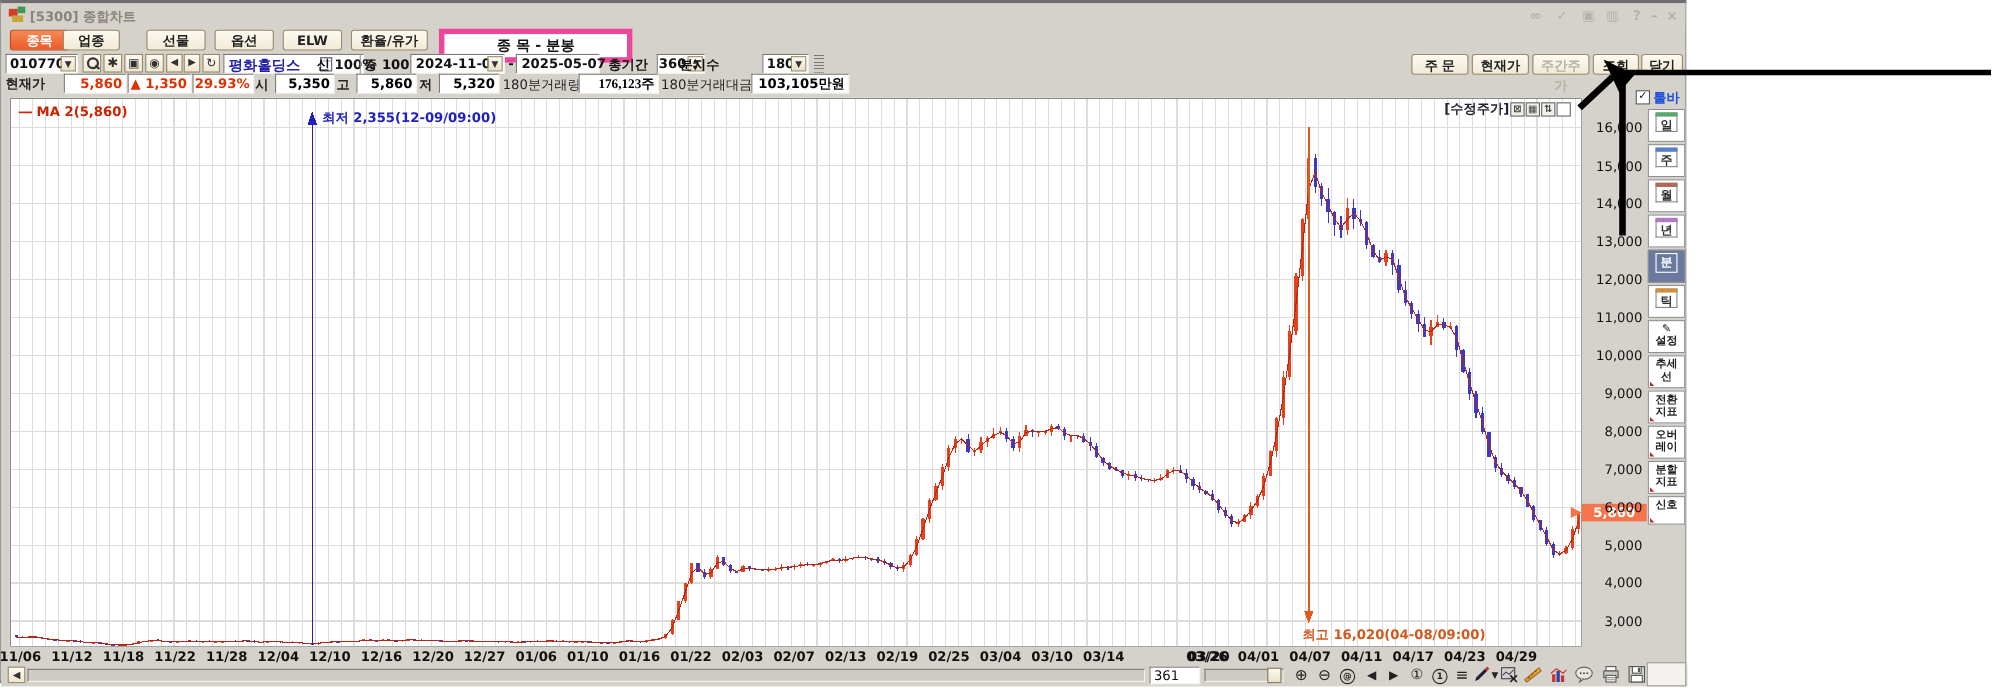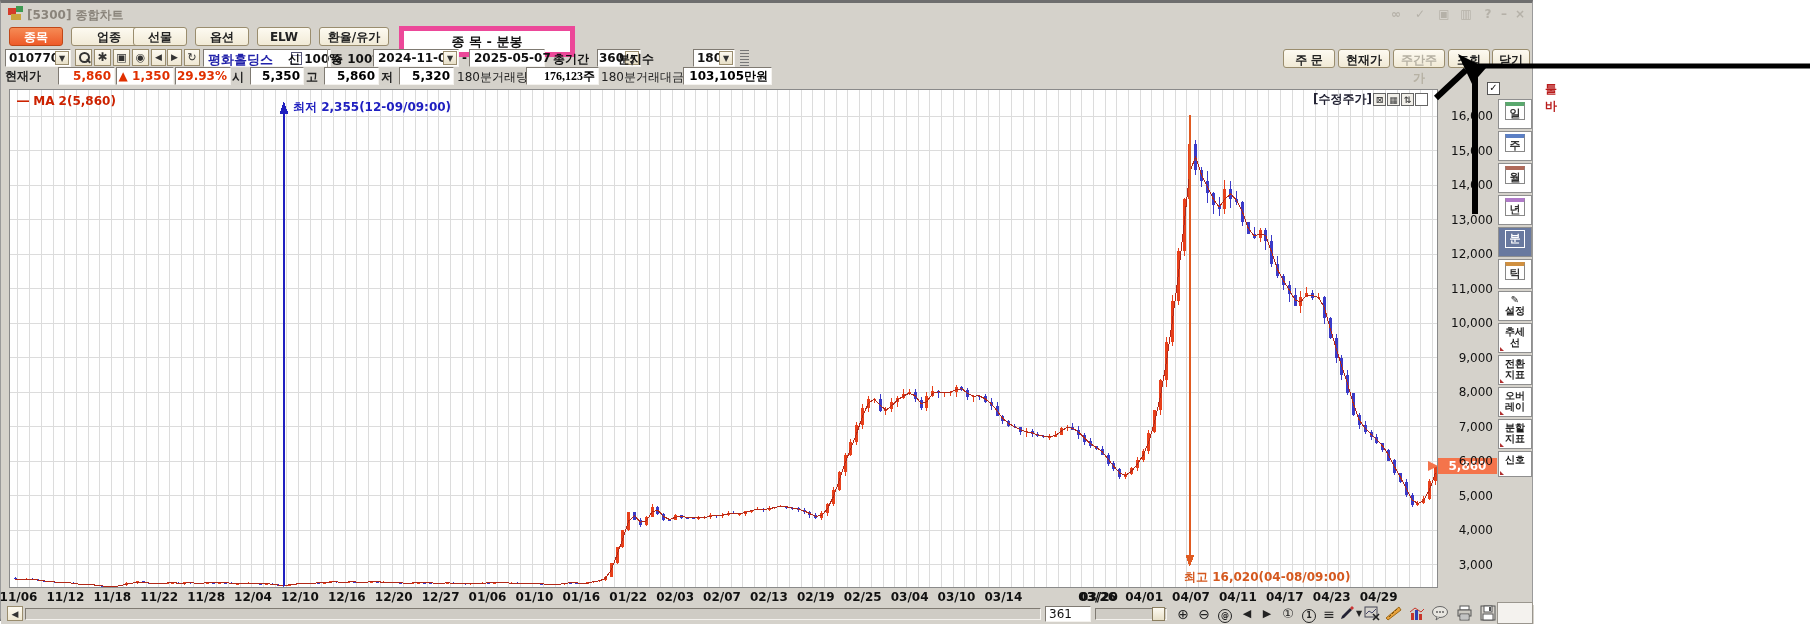--- a/index.html
+++ b/index.html
@@ -54,21 +54,21 @@
   .side-btn{position:absolute;left:2px;width:34px;background:#fff;border:1px solid #8f8f8f;
        box-sizing:border-box;text-align:center;cursor:pointer;}
   .side-btn .cal{display:block;margin:2px auto 1px auto;width:20px;height:18px;border:1px solid #888;
        font-size:11px;font-weight:bold;line-height:16px;color:#333;box-sizing:border-box;}
   .side-btn.active{background:#69799f;}
   .side-txt{font-size:10px;font-weight:bold;color:#222;line-height:11px;padding:2px 0;}
   .corner{position:absolute;left:1px;bottom:1px;width:0;height:0;
        border-bottom:4px solid #b03030;border-right:4px solid transparent;}
   .chk{left:1486px;top:79px;width:11px;height:11px;background:#fff;border:1px solid #555;
        font-size:10px;line-height:10px;text-align:center;color:#111;}
-  .chk-label{left:1502px;top:78px;font-size:12px;font-weight:bold;color:#b91c1c;margin-left:42px;}
+  .chk-label{left:1502px;top:78px;font-size:12px;font-weight:bold;color:#1d4ed8;}
   .bottombar{left:0;top:602px;width:1533px;height:19px;background:#d5d2cb;}
   .bb-ico{position:absolute;top:0;width:20px;height:18px;font-size:13px;color:#222;text-align:center;line-height:18px;cursor:pointer;}
   .circle-ico{display:inline-block;width:12px;height:12px;border:1.5px solid #222;border-radius:50%;
        font-size:8px;line-height:12px;font-weight:bold;box-sizing:content-box;}
   .doc-ico{display:inline-block;width:9px;height:11px;border:1px solid #557;background:#fff;vertical-align:middle;
        box-shadow:inset 0 2px 0 #fff, inset 0 3px 0 #99b;}
   .stripe-ico{background:repeating-linear-gradient(#777 0 1px,transparent 1px 3px);}
   svg{display:block;}
 </style>
 </head>
@@ -88,21 +88,21 @@
     <span class="abs tb-ico" style="left:1434px;">▣</span>
     <span class="abs tb-ico" style="left:1456px;">▥</span>
     <span class="abs tb-ico" style="left:1478px;">?</span>
     <span class="abs tb-ico" style="left:1494px;">–</span>
     <span class="abs tb-ico" style="left:1510px;">×</span>
   </div>
 
   <div class="abs tabrow">
     <div id="tabs">
         <div class="tab active" style="left: 8px; width: 54px;">종목</div>
-        <div class="tab" style="left: 70px; width: 76px;">업종</div>
+        <div class="tab" style="left: 56px; width: 52px;">업종</div>
         <div class="tab" style="left: 132px; width: 54px;">선물</div>
         <div class="tab" style="left: 194px; width: 54px;">옵션</div>
         <div class="tab" style="left: 256px; width: 54px;">ELW</div>
         <div class="tab" style="left: 318px; width: 70px;">환율/유가</div>
       </div>
     <div class="modebox">종        목 - 분봉</div>
   </div>
 
   <div class="abs row2">
     <span class="abs sunken" style="left:4px;top:0;width:66px;height:18px;">

